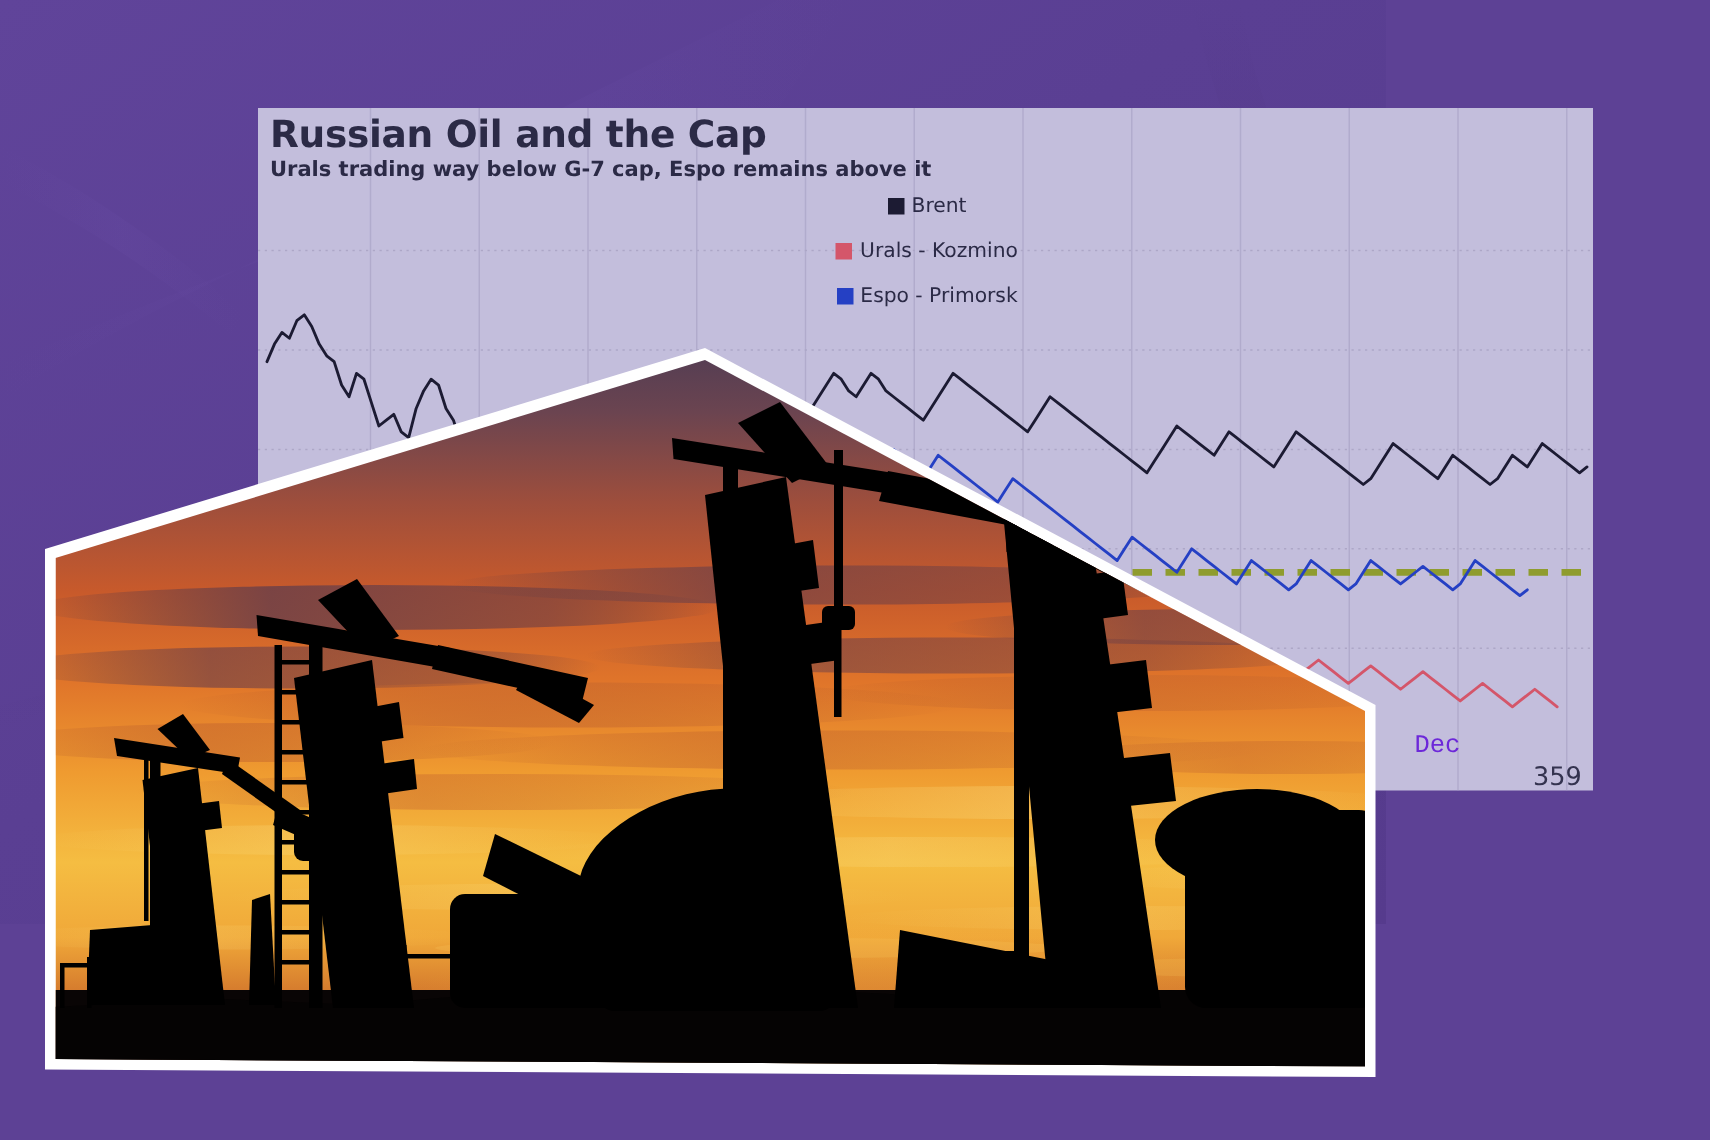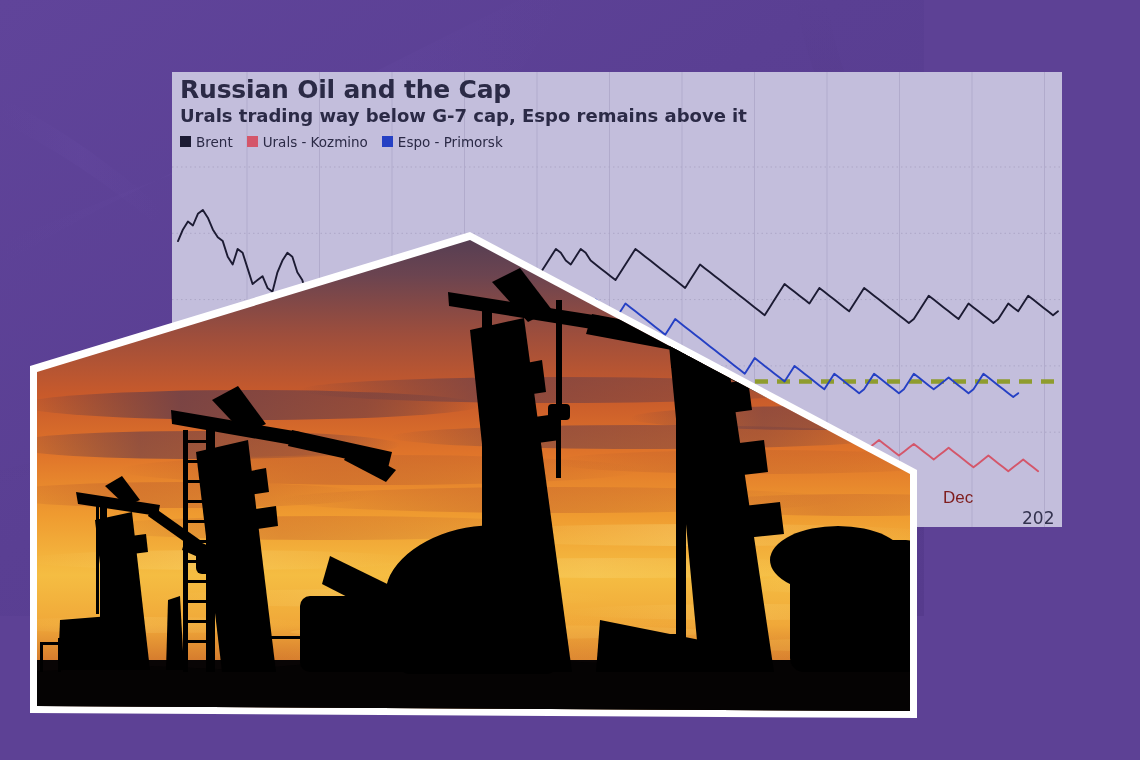--- a/index.html
+++ b/index.html
@@ -22,34 +22,34 @@
     overflow:hidden;
   }
   .chart-head{position:absolute;left:8px;top:4px;right:6px;}
   .chart-title{
     font-family:"DejaVu Sans", sans-serif;
     font-weight:bold;font-size:25px;letter-spacing:-.2px;
     color:#2b2a46;line-height:1.08;margin:0;white-space:nowrap;
   }
   .chart-sub{
     font-family:"DejaVu Sans", sans-serif;
-    font-weight:bold;font-size:18px;color:#2b2a46;
+    font-weight:bold;font-size:14px;color:#2b2a46;
     line-height:1.1;margin:3px 0 0 0;white-space:nowrap;
   }
-  .legend{margin-top:8px;display:flex;align-items:center;gap:14px;}
+  .legend{margin-top:8px;display:flex;align-items:center;gap:14px;flex-direction:column;}
   .legend-item{display:flex;align-items:center;gap:5px;}
   .legend-swatch{width:11px;height:11px;display:inline-block;}
   .legend-label{
     font-family:"DejaVu Sans", sans-serif;
     font-size:13.5px;color:#2b2a46;white-space:nowrap;
   }
   .plot{position:absolute;left:0;top:0;width:890px;height:455px;}
   .xtick{
-    position:absolute;font-family:Liberation Sans, sans-serif;
-    font-size:17px;color:#7f1d1d;white-space:nowrap;
+    position:absolute;font-family:Liberation Mono, monospace;
+    font-size:17px;color:#6d28d9;white-space:nowrap;
   }
   .xtick-year{
     position:absolute;font-family:"DejaVu Sans", sans-serif;
     font-size:17px;color:#34334f;white-space:nowrap;
   }
 
   
   .photo-wrap{
     position:absolute;left:0;top:0;width:1140px;height:760px;
     pointer-events:none;
@@ -129,21 +129,21 @@
           <span class="legend-label">Urals - Kozmino</span>
         </div>
         <div class="legend-item">
           <span class="legend-swatch" style="background:#2540c4"></span>
           <span class="legend-label">Espo - Primorsk</span>
         </div>
       </div>
     </div>
 
     <div class="xtick" style="left:771px;top:416px;">Dec</div>
-    <div class="xtick-year" style="left:850px;top:436px;">202</div>
+    <div class="xtick-year" style="left:850px;top:436px;">359</div>
   </div>
 
   <div class="photo-wrap">
     <svg class="photo-clip" viewBox="0 0 1140 760" preserveAspectRatio="none">
       <defs>
         <clipPath id="photoClip">
           <polygon points="37,372 470,240 910,474 910,711 37,706"></polygon>
         </clipPath>
         <linearGradient id="skyGrad" x1="0" y1="0" x2="0" y2="1">
           <stop offset="0%" stop-color="#4e3c54"></stop>

